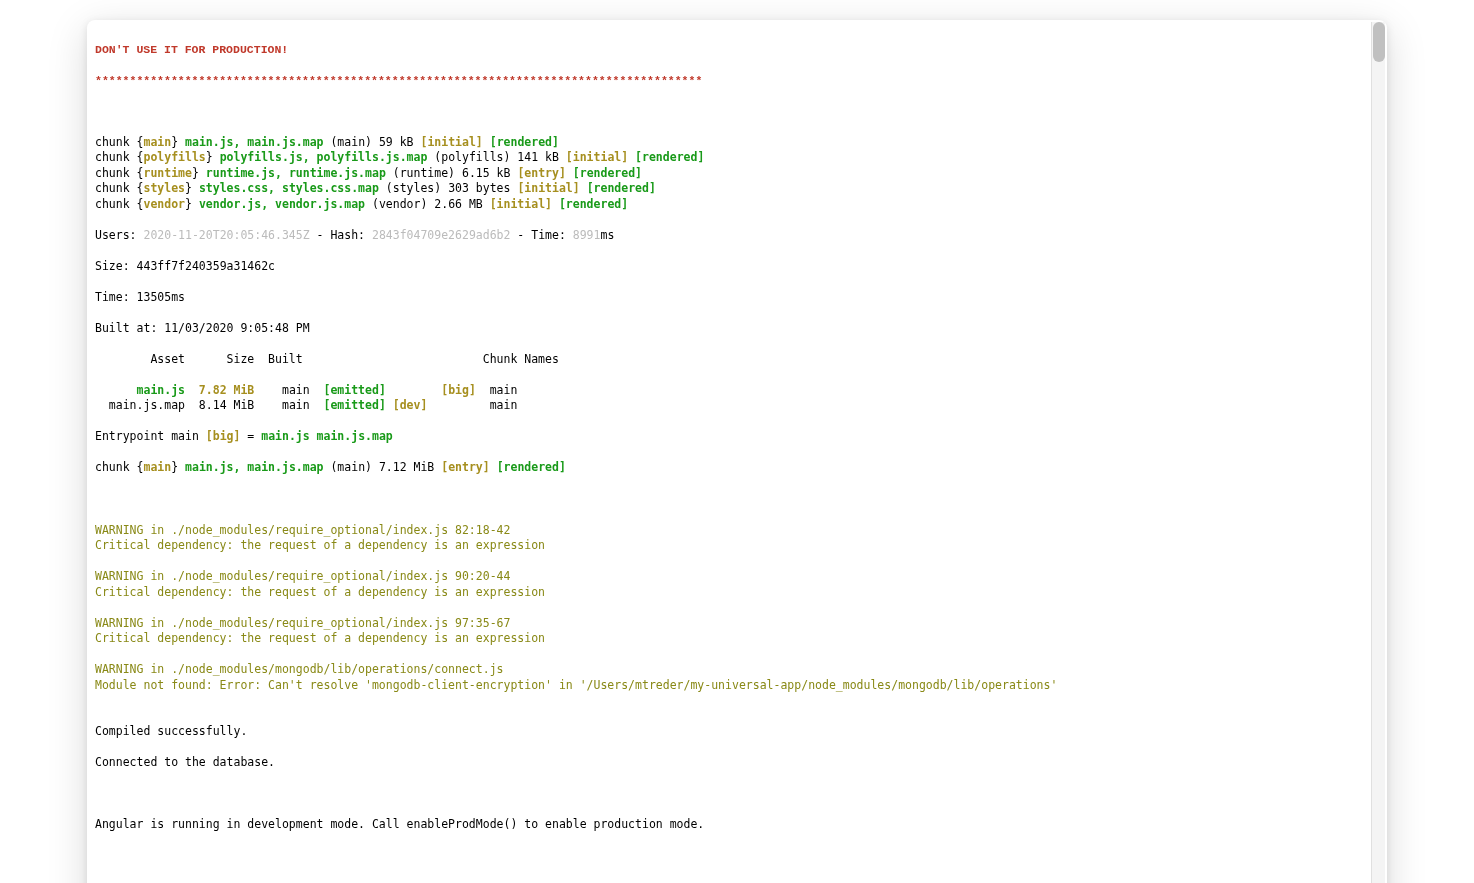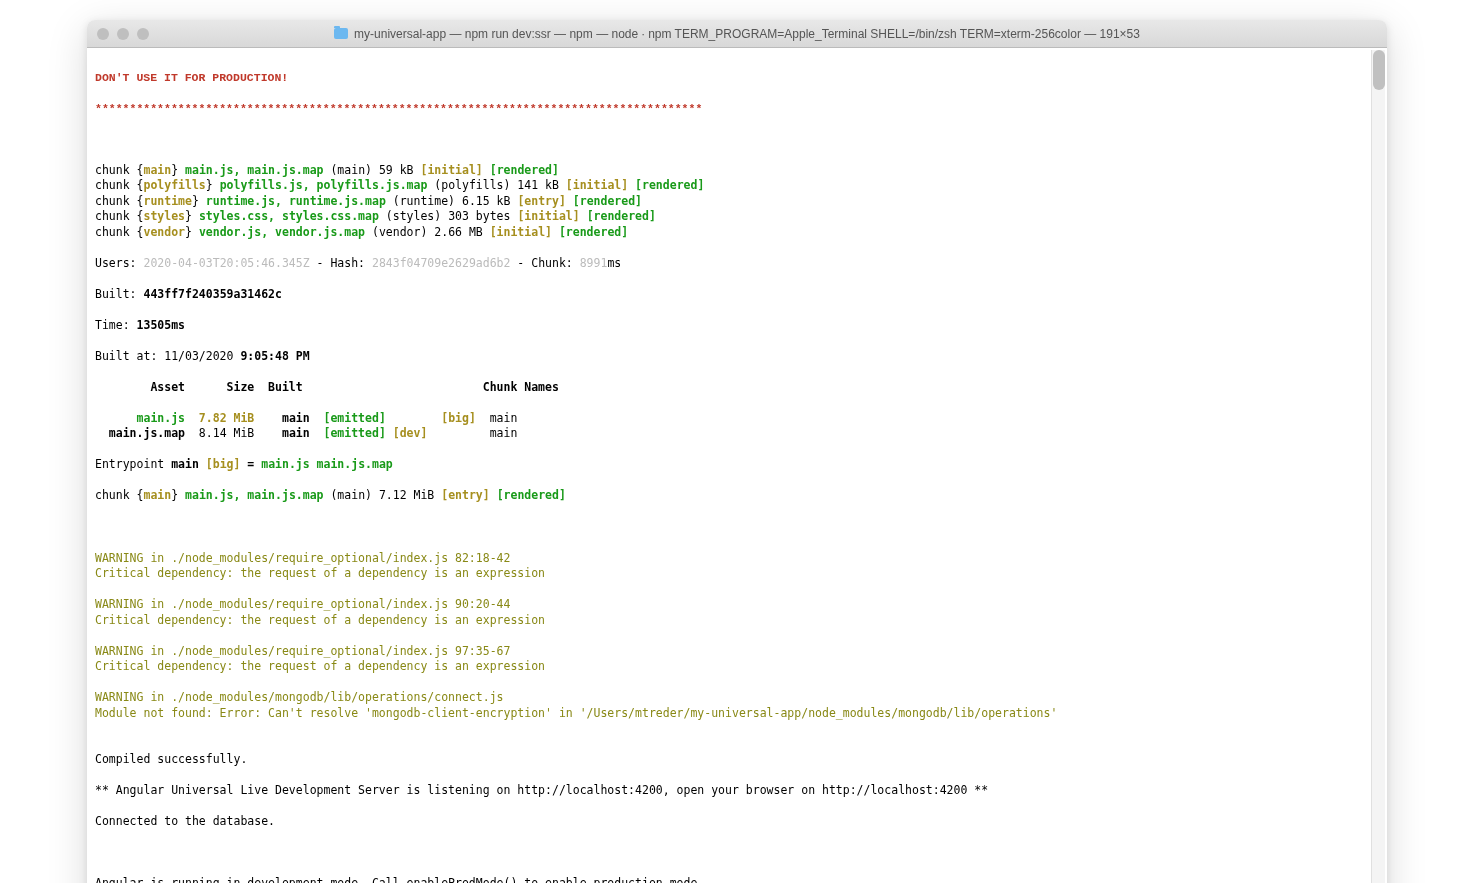--- a/index.html
+++ b/index.html
@@ -94,56 +94,44 @@
       left: 1px;
       width: 12px;
       height: 40px;
       background: #c0c0c0;
       border-radius: 6px;
     }
     .red-bold { color: #c0392b; font-weight: bold; font-family: Liberation Mono, monospace; }
     .green-bold { color: #199a19; font-weight: bold; margin-top: 47px; }
     .orange-bold { color: #a68f1f; font-weight: bold; }
     .gray { color: #bbb; }
-    .bold { font-weight: bold; }
+    .bold { font-weight: normal; }
     .olive-bold { color: #898916; font-weight: normal; }
     .line { display: block; }
   </style>
 </head>
 <body>
 
 <div class="window">
-  <div class="titlebar">
-    <div class="traffic-lights">
-      <span class="traffic-light tl-close"></span>
-      <span class="traffic-light tl-min"></span>
-      <span class="traffic-light tl-max"></span>
-    </div>
-    <div class="window-title">
-      <span class="folder-icon"></span>
-      <span>my-universal-app — npm run dev:ssr — npm — node ∙ npm TERM_PROGRAM=Apple_Terminal SHELL=/bin/zsh TERM=xterm-256color — 191×53</span>
-    </div>
-  </div>
   <div class="terminal-body">
 <span class="line"><span class="red-bold">DON'T USE IT FOR PRODUCTION!</span></span>
 <span class="line"><span class="red-bold">****************************************************************************************</span></span>
 <span class="line"> </span>
 <span id="chunks"><span class="line"><span>chunk {</span><span class="orange-bold">main</span><span>} </span><span class="green-bold">main.js, main.js.map</span><span> (main) 59 kB </span><span class="orange-bold">[initial]</span><span> </span><span class="green-bold">[rendered]</span></span><span class="line"><span>chunk {</span><span class="orange-bold">polyfills</span><span>} </span><span class="green-bold">polyfills.js, polyfills.js.map</span><span> (polyfills) 141 kB </span><span class="orange-bold">[initial]</span><span> </span><span class="green-bold">[rendered]</span></span><span class="line"><span>chunk {</span><span class="orange-bold">runtime</span><span>} </span><span class="green-bold">runtime.js, runtime.js.map</span><span> (runtime) 6.15 kB </span><span class="orange-bold">[entry]</span><span> </span><span class="green-bold">[rendered]</span></span><span class="line"><span>chunk {</span><span class="orange-bold">styles</span><span>} </span><span class="green-bold">styles.css, styles.css.map</span><span> (styles) 303 bytes </span><span class="orange-bold">[initial]</span><span> </span><span class="green-bold">[rendered]</span></span><span class="line"><span>chunk {</span><span class="orange-bold">vendor</span><span>} </span><span class="green-bold">vendor.js, vendor.js.map</span><span> (vendor) 2.66 MB </span><span class="orange-bold">[initial]</span><span> </span><span class="green-bold">[rendered]</span></span></span>
-<span class="line"><span>Users: </span><span class="gray">2020-04-03T20:05:46.345Z</span><span> - Hash: </span><span class="gray">2843f04709e2629ad6b2</span><span> - Chunk: </span><span class="gray">8991</span><span>ms</span></span>
-<span class="line"><span>Built: </span><span class="bold">443ff7f240359a31462c</span></span>
+<span class="line"><span>Users: </span><span class="gray">2020-11-20T20:05:46.345Z</span><span> - Hash: </span><span class="gray">2843f04709e2629ad6b2</span><span> - Time: </span><span class="gray">8991</span><span>ms</span></span>
+<span class="line"><span>Size: </span><span class="bold">443ff7f240359a31462c</span></span>
 <span class="line"><span>Time: </span><span class="bold">13505ms</span></span>
 <span class="line"><span>Built at: 11/03/2020 </span><span class="bold">9:05:48 PM</span></span>
 <span class="line bold">        Asset      Size  Built                          Chunk Names</span>
 <span id="asset-rows"><span class="line"><span class="green-bold">      main.js</span><span class="orange-bold">  7.82 MiB</span><span class="bold">    main</span><span class="green-bold">  [emitted]</span><span class="orange-bold">        </span><span class="orange-bold">[big]</span><span>  main</span></span><span class="line"><span class="bold">  main.js.map</span><span class="">  8.14 MiB</span><span class="bold">    main</span><span class="green-bold">  [emitted]</span><span class="orange-bold"> [dev]  </span><span class="orange-bold">     </span><span>  main</span></span></span>
 <span class="line"><span>Entrypoint </span><span class="bold">main </span><span class="orange-bold">[big]</span><span class="bold"> = </span><span class="green-bold">main.js main.js.map</span></span>
 <span class="line"><span>chunk {</span><span class="orange-bold">main</span><span>} </span><span class="green-bold">main.js, main.js.map</span><span> (main) 7.12 MiB </span><span class="orange-bold">[entry]</span><span> </span><span class="green-bold">[rendered]</span></span>
 <span class="line"> </span>
 <span id="warnings"><span class="line olive-bold">WARNING in ./node_modules/require_optional/index.js 82:18-42</span><span class="line olive-bold">Critical dependency: the request of a dependency is an expression</span><span class="line"> </span><span class="line olive-bold">WARNING in ./node_modules/require_optional/index.js 90:20-44</span><span class="line olive-bold">Critical dependency: the request of a dependency is an expression</span><span class="line"> </span><span class="line olive-bold">WARNING in ./node_modules/require_optional/index.js 97:35-67</span><span class="line olive-bold">Critical dependency: the request of a dependency is an expression</span><span class="line"> </span><span class="line olive-bold">WARNING in ./node_modules/mongodb/lib/operations/connect.js</span><span class="line olive-bold">Module not found: Error: Can't resolve 'mongodb-client-encryption' in '/Users/mtreder/my-universal-app/node_modules/mongodb/lib/operations'</span><span class="line"> </span></span>
 <span class="line">Compiled successfully.</span>
-<span class="line">** Angular Universal Live Development Server is listening on http://localhost:4200, open your browser on http://localhost:4200 **</span>
 <span class="line">Connected to the database.</span>
 <span class="line"> </span>
 <span class="line">Angular is running in development mode. Call enableProdMode() to enable production mode.</span>
 
 
 
 
 
 
 

